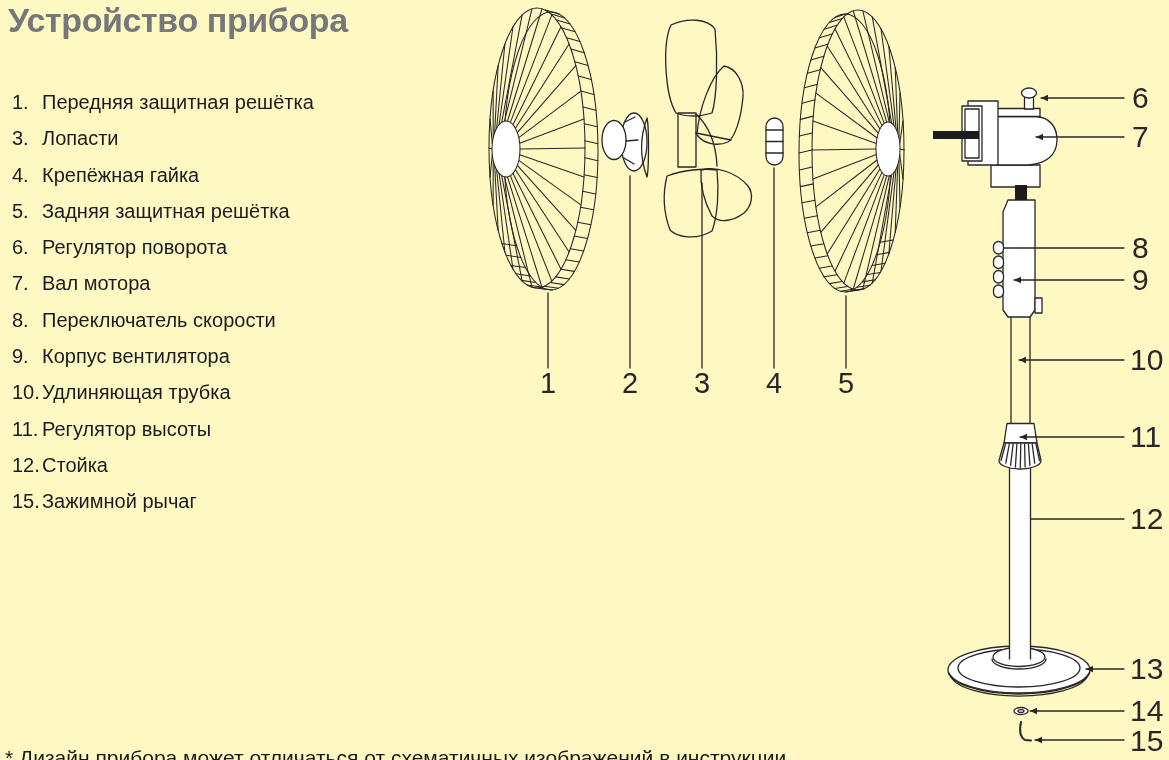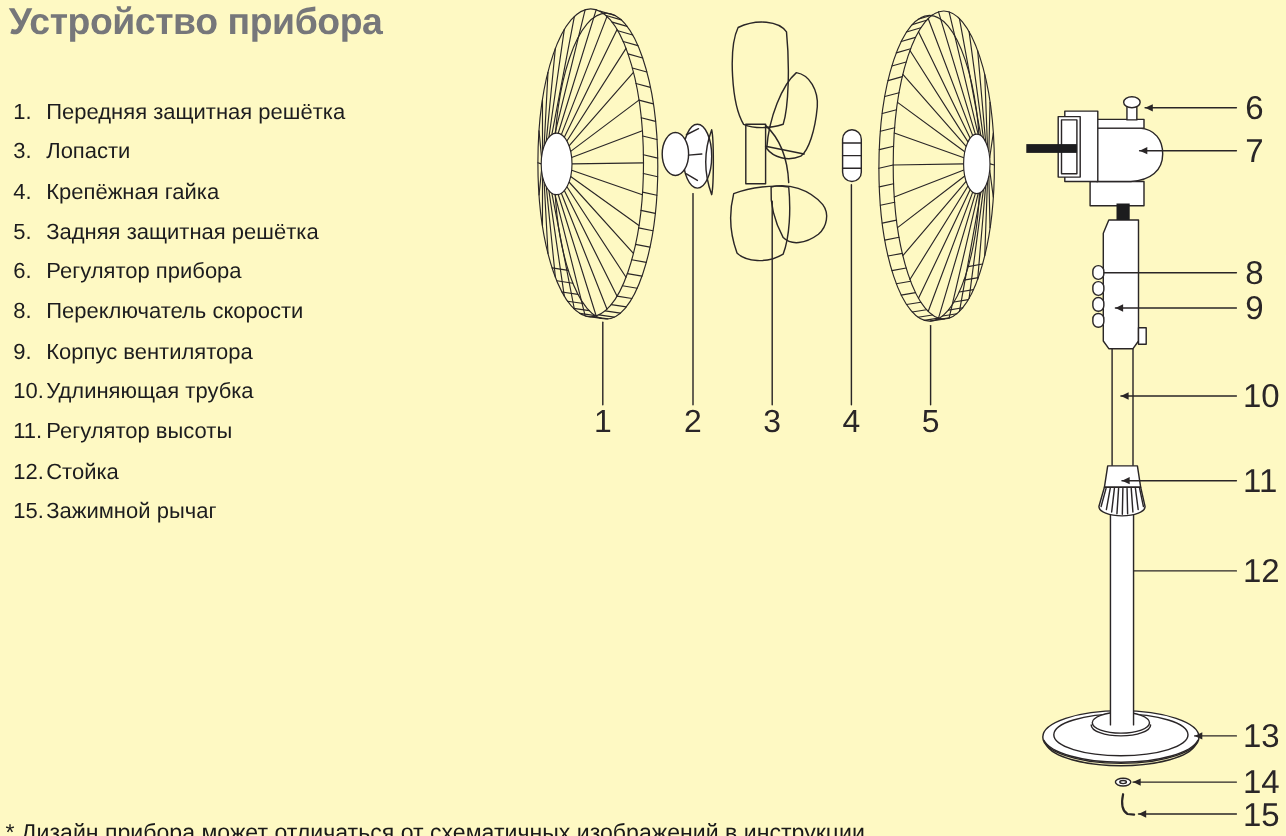--- a/index.html
+++ b/index.html
@@ -24,21 +24,22 @@
 
 <div class="page">
 
   <div class="title">Устройство прибора</div>
 
   <ul class="parts">
     <li><span class="num">1.</span><span>Передняя защитная решётка</span></li>
     <li><span class="num">3.</span><span>Лопасти</span></li>
     <li><span class="num">4.</span><span>Крепёжная гайка</span></li>
     <li><span class="num">5.</span><span>Задняя защитная решётка</span></li>
-    <li><span class="num">6.</span><span>Регулятор прибора</span></li>
+    <li><span class="num">6.</span><span>Регулятор поворота</span></li>
+    <li><span class="num">7.</span><span>Вал мотора</span></li>
     <li><span class="num">8.</span><span>Переключатель скорости</span></li>
     <li><span class="num">9.</span><span>Корпус вентилятора</span></li>
     <li><span class="num">10.</span><span>Удлиняющая трубка</span></li>
     <li><span class="num">11.</span><span>Регулятор высоты</span></li>
     <li><span class="num">12.</span><span>Стойка</span></li>
     <li><span class="num">15.</span><span>Зажимной рычаг</span></li>
   </ul>
 
   <svg class="diagram" width="1169" height="760" viewBox="0 0 1169 760">
     <defs>

